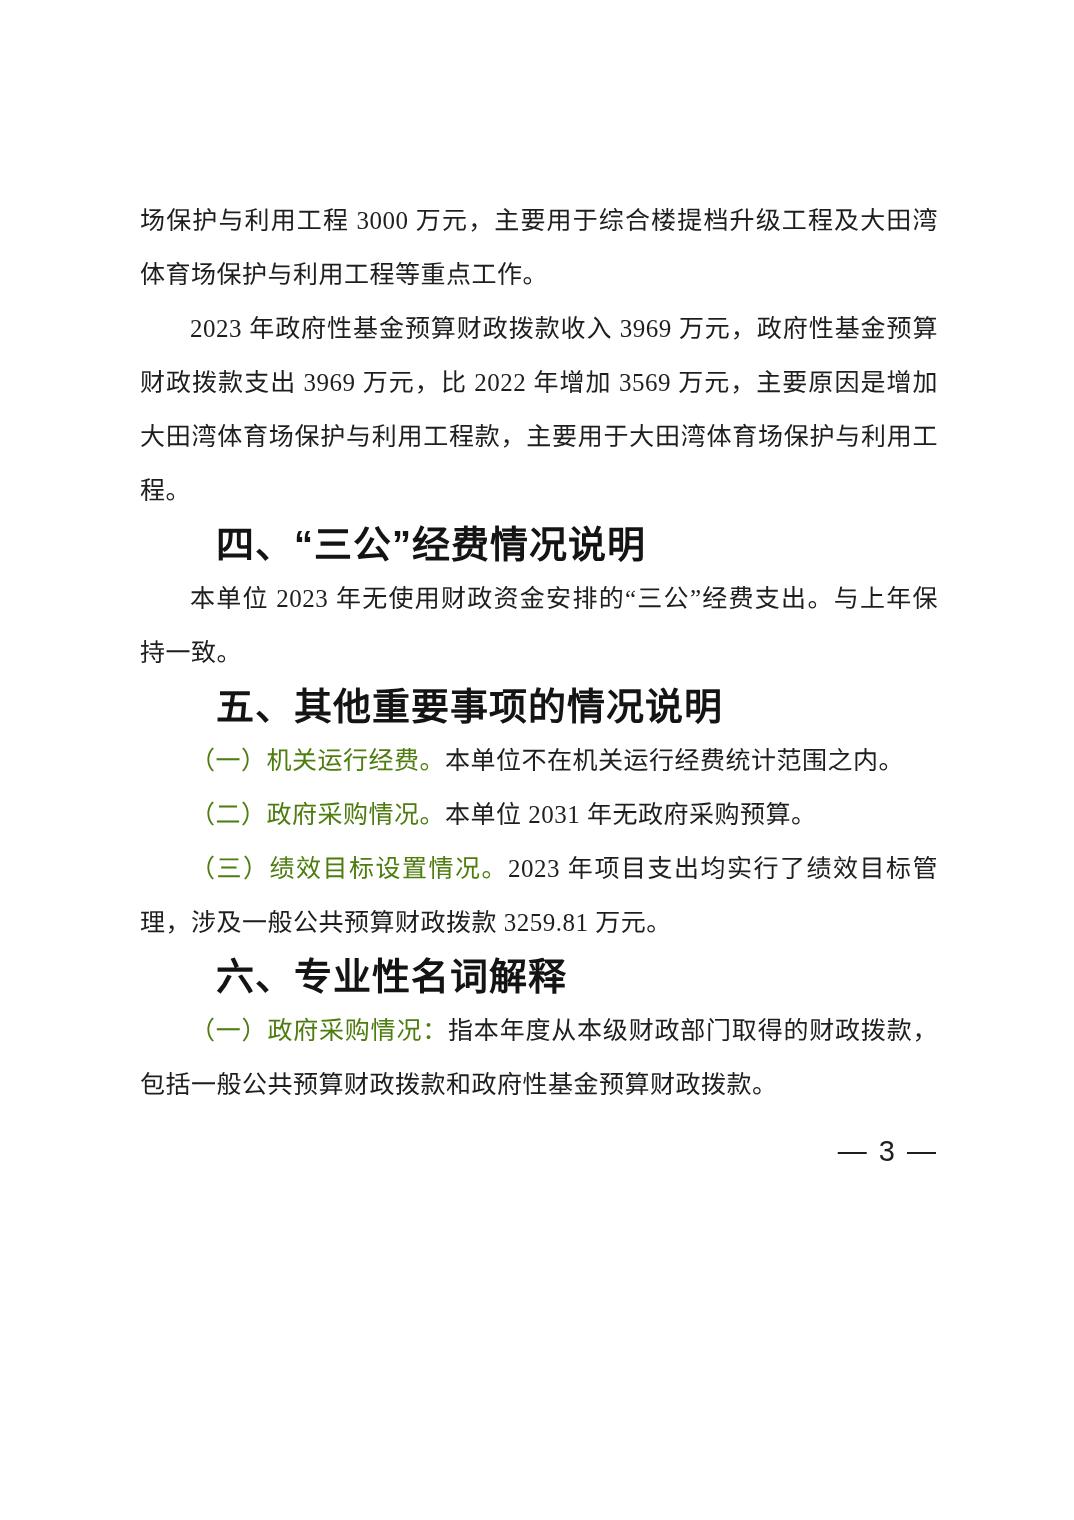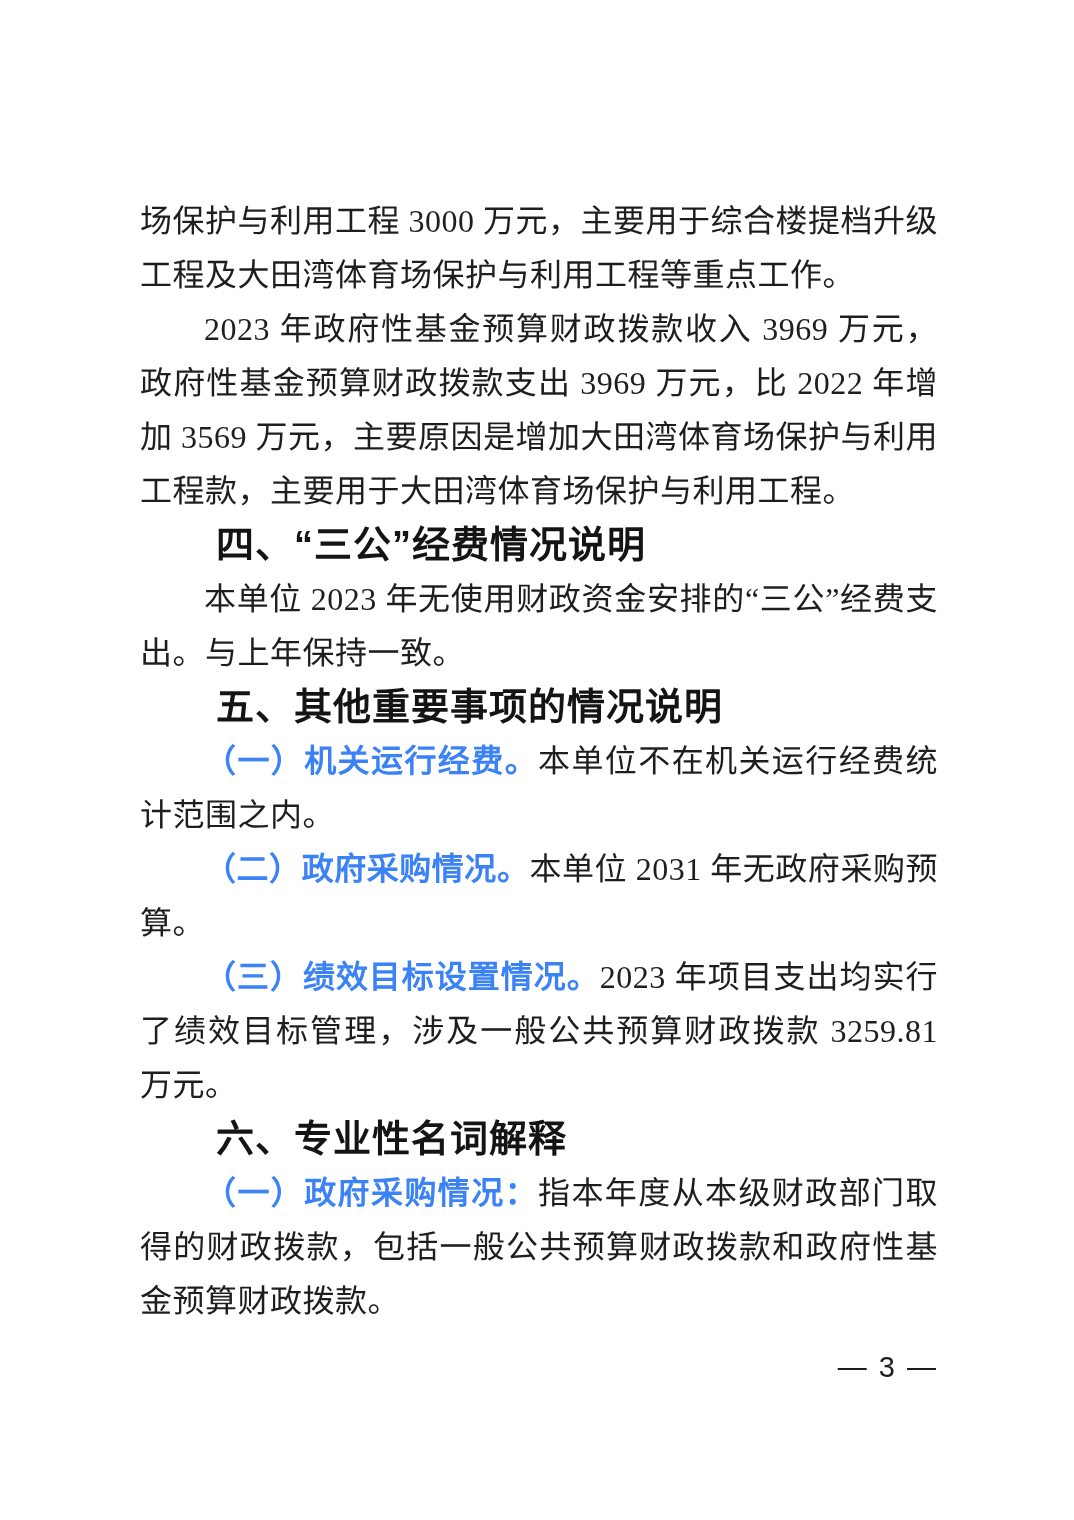--- a/index.html
+++ b/index.html
@@ -17,41 +17,41 @@
     color: #1e1e1e;
   }
   .doc-content {
     position: absolute;
     left: 140px;
     top: 194px;
     width: 798px;
   }
   p.body-para {
     margin: 0;
-    font-size: 32px;
+    font-size: 25px;
     line-height: 54px;
     text-align: justify;
     letter-spacing: 0.5px;
   }
   p.indent {
     text-indent: 2em;
   }
   h2.sec-heading {
     margin: 0;
     font-size: 38px;
     line-height: 54px;
     font-weight: bold;
     text-indent: 2em;
     letter-spacing: 1px;
     font-family: "Liberation Sans", "DejaVu Sans", sans-serif;
     color: #141414;
   }
   strong.lead {
-    font-weight: bold;
-    color: #3b82f6;
+    font-weight: normal;
+    color: #4d7c0f;
   }
   .page-number {
     margin-top: 12px;
     font-size: 29px;
     line-height: 54px;
     text-align: right;
     font-family: "Liberation Sans", "DejaVu Sans", sans-serif;
     letter-spacing: 2px;
     color: #1e1e1e;
   }

